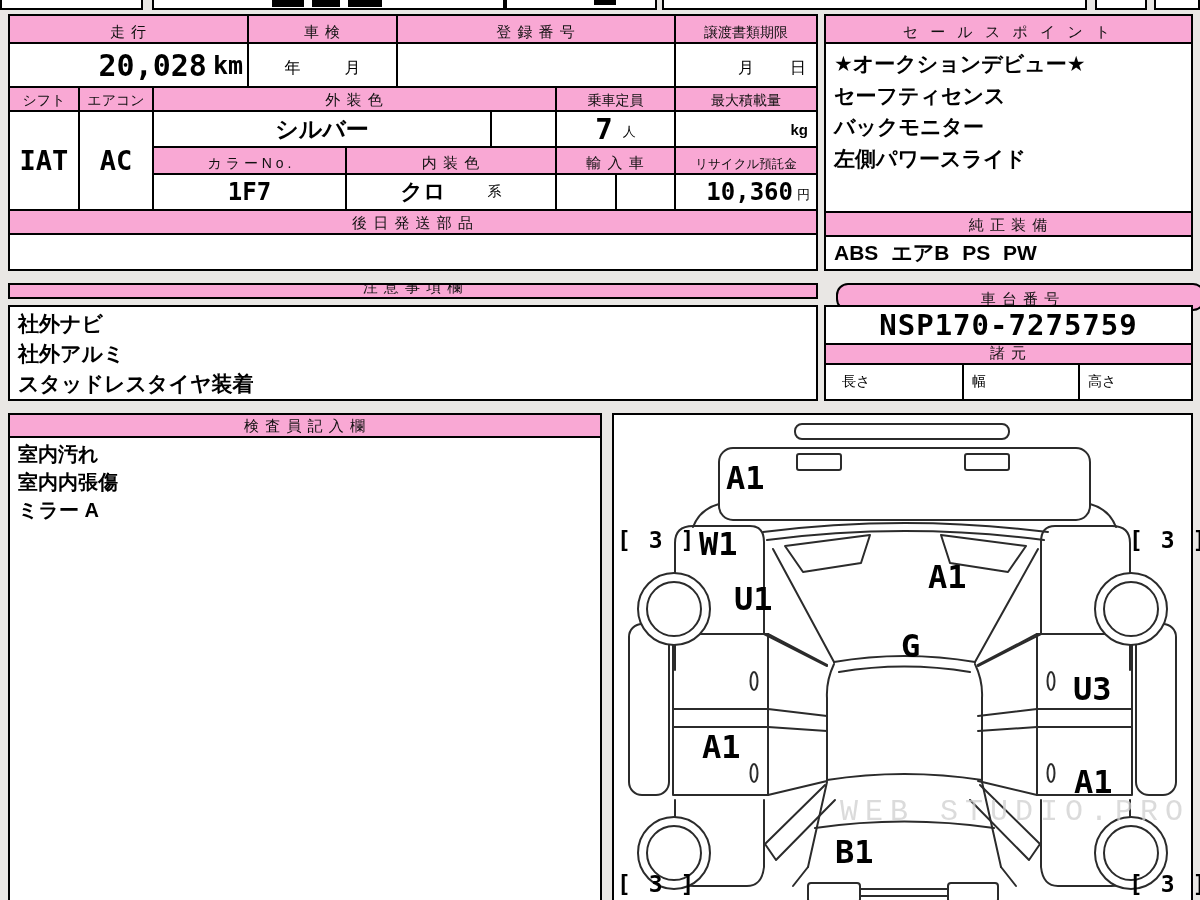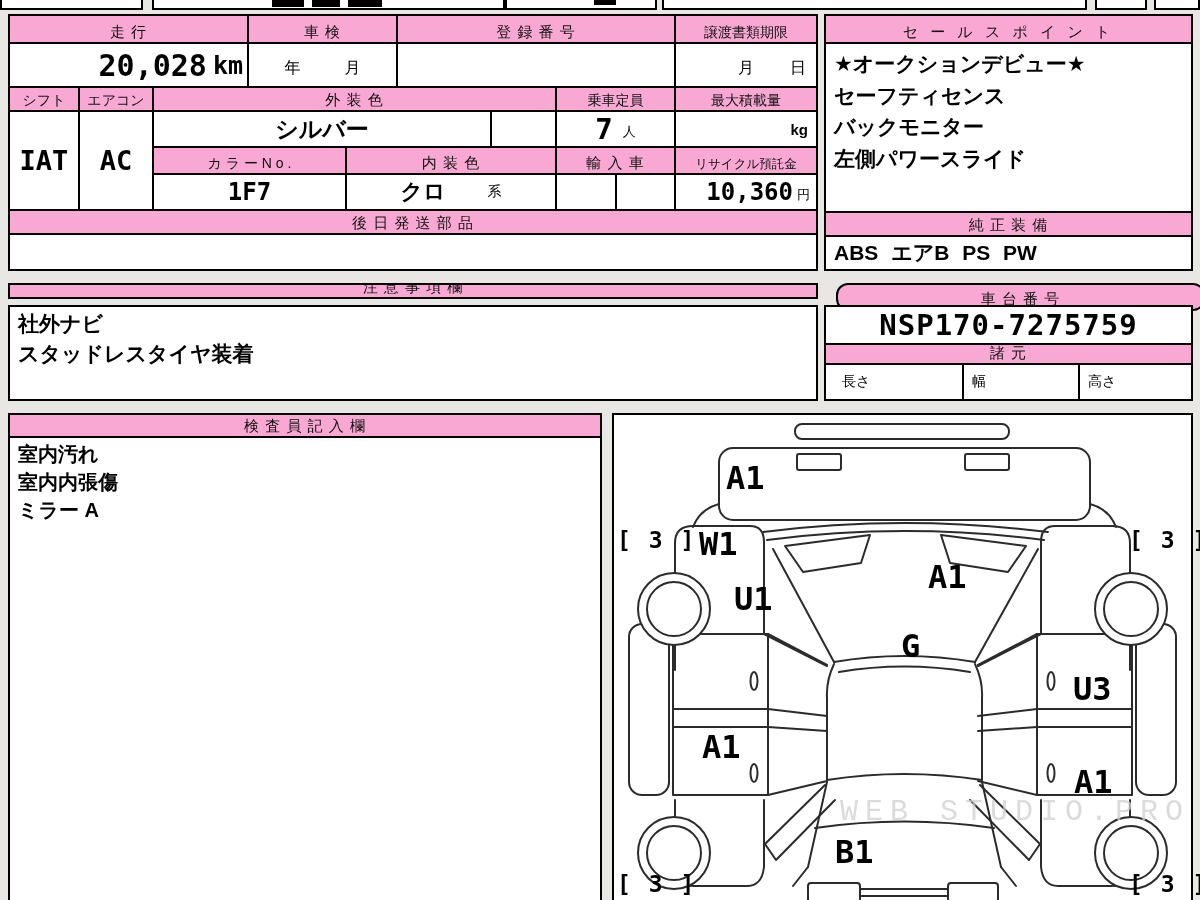--- a/index.html
+++ b/index.html
@@ -164,20 +164,21 @@
     </div>
   </div>
 
   <div style="position:absolute;left:8px;top:283px;width:810px;height:118px;">
     <div class="cell hdr" style="left:0;top:0;width:810px;height:16px;">
         <span>注 意 事 項 欄</span>
       </div>
     <div class="cell" style="left:0;top:22px;width:810px;height:96px;align-items:flex-start;justify-content:flex-start;">
       <div class="lines" style="left:0;top:0;padding:2px 8px;">
         <div style="line-height:1.42;">社外ナビ</div>
+        <div style="line-height:1.42;">社外アルミ</div>
         <div style="line-height:1.42;">スタッドレスタイヤ装着</div>
       </div>
     </div>
   </div>
 
   <div style="position:absolute;left:824px;top:283px;width:369px;height:118px;">
     <div class="cell hdr" style="left:12px;top:0;width:369px;height:28px;border-radius:12px;">
         <span>車 台 番 号</span>
       </div>
     <div class="cell" style="left:0;top:22px;width:369px;height:40px;">

